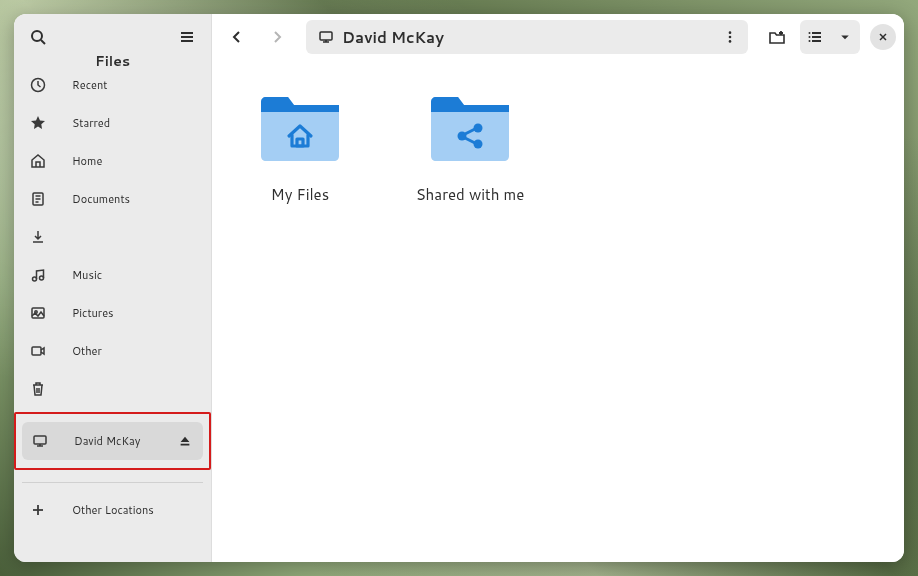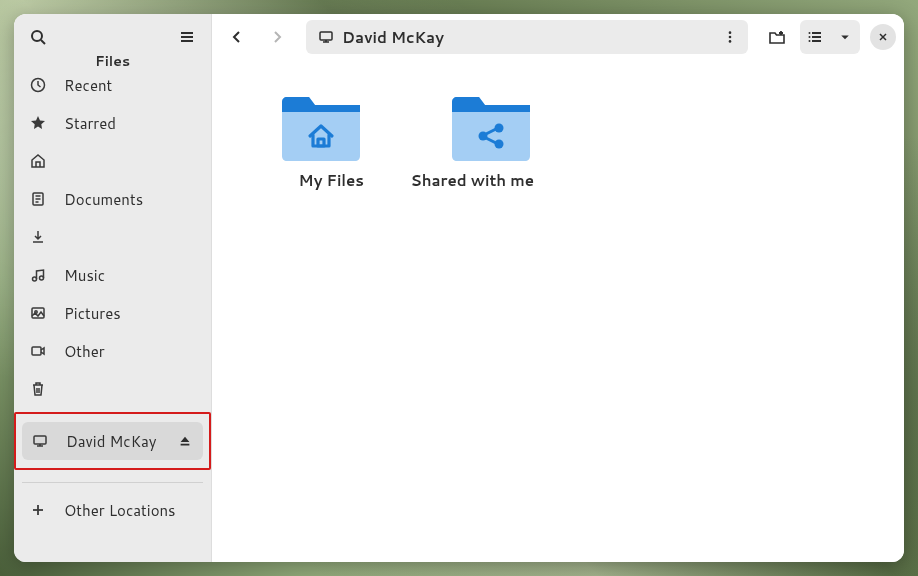--- a/index.html
+++ b/index.html
@@ -70,23 +70,23 @@
     flex-direction: column;
     gap: 0;
   }
   .sidebar-item {
     display: flex;
     align-items: center;
     height: 38px;
     padding: 0 10px;
     border-radius: 6px;
     color: #2e2e2e;
-    font-size: 15px;
-    cursor: pointer;
-    gap: 18px;
+    font-size: 11px;
+    cursor: pointer;
+    gap: 26px;
   }
   .sidebar-item .icon {
     width: 16px;
     height: 16px;
     display: flex;
     align-items: center;
     justify-content: center;
     color: #3a3a3a;
   }
   .sidebar-item .label { flex: 1; }
@@ -178,24 +178,23 @@
     flex: 1;
     padding: 28px 24px;
     display: flex;
     gap: 42px;
     align-items: flex-start;
   }
   .folder {
     width: 128px;
     display: flex;
     flex-direction: column;
-    align-items: flex-end;
-    gap: 2px;
-    cursor: pointer;
-    font-weight: bold;
+    align-items: center;
+    gap: 16px;
+    cursor: pointer;
   }
   .folder-label {
     font-size: 15px;
     color: #2e2e2e;
     text-align: center;
   }
   svg { display: block; }
 </style>
 </head>
 <body>
@@ -240,20 +239,21 @@
         </span>
         <span class="label">Starred</span>
       </div>
       <div class="sidebar-item">
         <span class="icon">
           <svg width="16" height="16" viewBox="0 0 16 16" fill="none" stroke="currentColor" stroke-width="1.5">
               <path d="M2 7l6-5 6 5v7H2z"></path>
               <path d="M6 14V9h4v5"></path>
             </svg>
         </span>
+        <span class="label">Home</span>
       </div>
       <div class="sidebar-item">
         <span class="icon">
           <svg width="16" height="16" viewBox="0 0 16 16" fill="none" stroke="currentColor" stroke-width="1.5">
               <rect x="3" y="2" width="10" height="12" rx="1"></rect>
               <line x1="5.5" y1="5" x2="10.5" y2="5"></line>
               <line x1="5.5" y1="8" x2="10.5" y2="8"></line>
               <line x1="5.5" y1="11" x2="8.5" y2="11"></line>
             </svg>
         </span>

